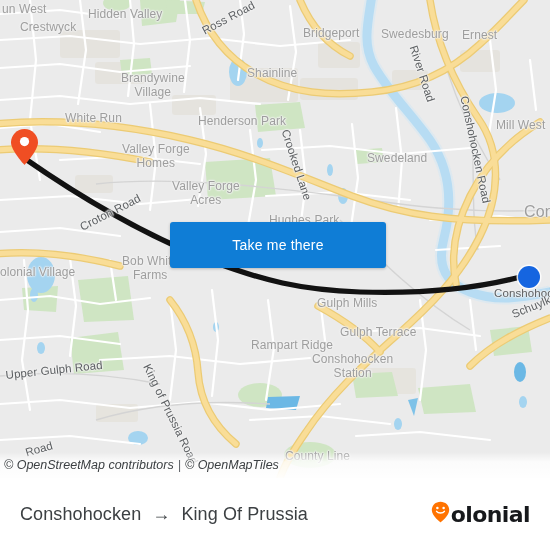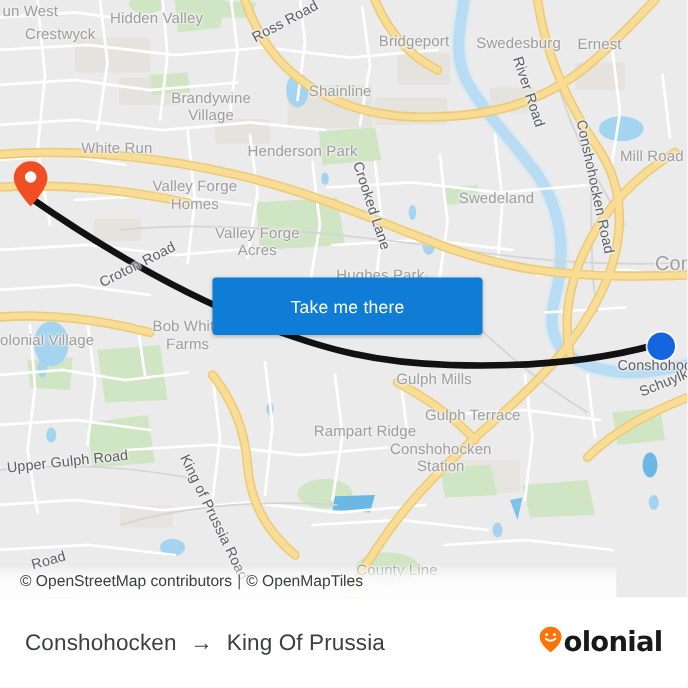--- a/index.html
+++ b/index.html
@@ -73,26 +73,27 @@
     letter-spacing: .2px;
     cursor: pointer;
     box-shadow: 0 1px 3px rgba(0,0,0,.22);
     display: flex; align-items: center; justify-content: center;
   }
 
   
   #attribution {
     position: absolute;
     left: 0; top: 452px;
-    width: 493px; height: 26px;
+    width: 550px; height: 26px;
     display: flex; align-items: center;
-    padding-left: 16px;
+    padding-left: 4px;
     font-size: 12.5px;
     color: #3c4043;
     background: linear-gradient(to bottom, rgba(255,255,255,0) 0%, rgba(255,255,255,.82) 38%, rgba(255,255,255,.97) 100%);
+    font-style: italic;
   }
   #attribution .sep { margin: 0 4px; color: #5f6368; }
 
   
   #footer {
     position: absolute;
     left: 0; top: 478px;
     width: 550px; height: 72px;
     background: #ffffff;
     display: flex; align-items: center;
@@ -289,27 +290,27 @@
 
     <div id="label-layer">
         <div class="map-label place" style="left: 2px; top: 2px;">un West</div>
         <div class="map-label place" style="left: 20px; top: 20px;">Crestwyck</div>
         <div class="map-label place" style="left: 88px; top: 7px;">Hidden Valley</div>
         <div class="map-label road" style="left: 200px; top: 26px; transform: rotate(-28deg); transform-origin: left top;">Ross Road</div>
         <div class="map-label place" style="left: 303px; top: 26px;">Bridgeport</div>
         <div class="map-label place" style="left: 381px; top: 27px;">Swedesburg</div>
         <div class="map-label place" style="left: 462px; top: 28px;">Ernest</div>
         <div class="map-label place" style="left: 247px; top: 66px;">Shainline</div>
-        <div class="map-label place two" style="left: 137px; top: 71px;">Brandywine
+        <div class="map-label place two" style="left: 121px; top: 71px;">Brandywine
 Village</div>
         <div class="map-label road" style="left: 419px; top: 44px; transform: rotate(72deg); transform-origin: left top;">River
 Road</div>
         <div class="map-label road" style="left: 470px; top: 95px; transform: rotate(78deg); transform-origin: left top;">Conshohocken
 Road</div>
-        <div class="map-label place" style="left: 496px; top: 118px;">Mill Road</div>
+        <div class="map-label place" style="left: 496px; top: 118px;">Mill West</div>
         <div class="map-label place" style="left: 65px; top: 111px;">White Run</div>
         <div class="map-label place" style="left: 170px; top: 114px; margin-left: 28px;">Henderson Park</div>
         <div class="map-label place two" style="left: 122px; top: 142px;">Valley Forge
 Homes</div>
         <div class="map-label road" style="left: 291px; top: 128px; transform: rotate(72deg); transform-origin: left top;">Crooked
 Lane</div>
         <div class="map-label place" style="left: 367px; top: 151px;">Swedeland</div>
         <div class="map-label place two" style="left: 172px; top: 179px;">Valley Forge
 Acres</div>
         <div class="map-label place" style="left: 269px; top: 213px;">Hughes Park</div>

